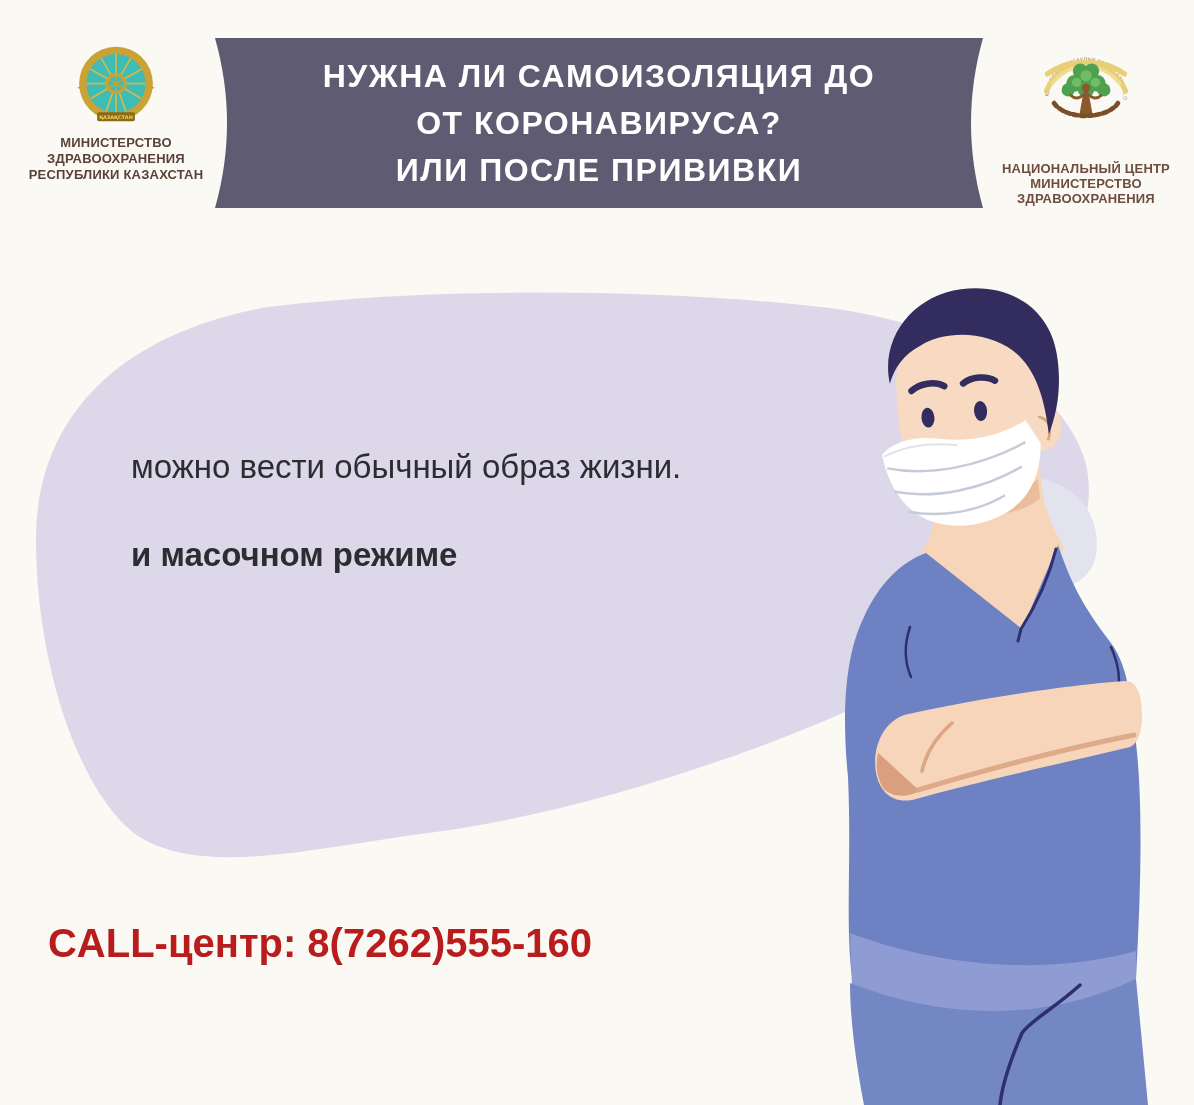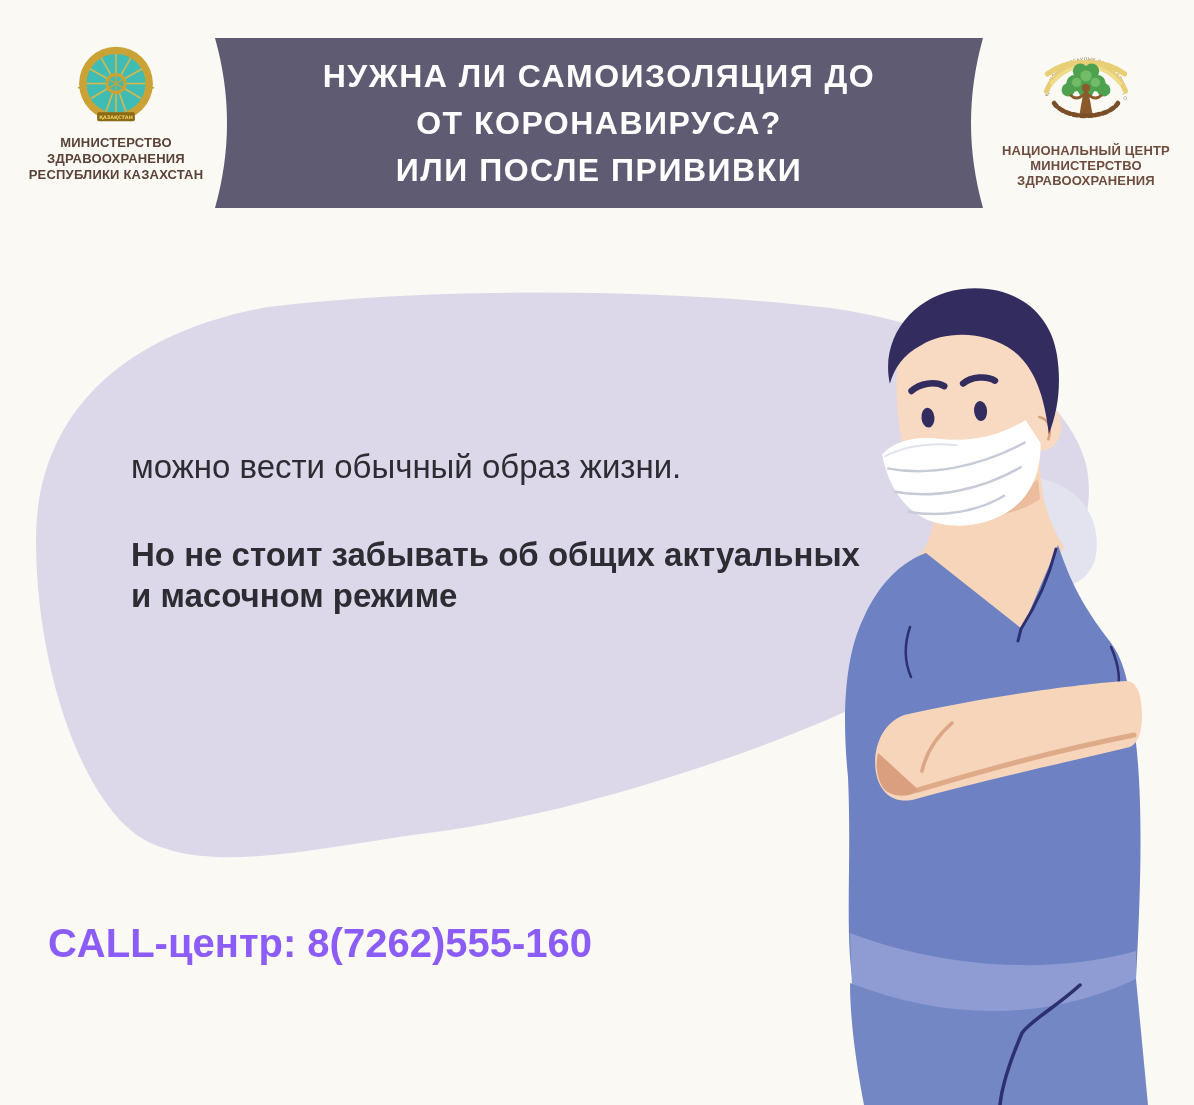--- a/index.html
+++ b/index.html
@@ -14,29 +14,29 @@
 
   
   .ministry{left:10px;top:44px;width:212px;text-align:center;z-index:3;}
   .ministry .emblem{width:82px;height:84px;}
   .ministry-text{margin-top:3px;font-size:13px;font-weight:bold;line-height:16px;color:#5b4238;letter-spacing:.2px;}
   .banner{left:213px;top:38px;width:772px;height:170px;z-index:2;}
   .banner svg{position:absolute;left:0;top:0;width:100%;height:100%;}
   .banner-text{position:absolute;left:0;top:0;right:0;bottom:0;display:flex;flex-direction:column;justify-content:center;align-items:center;color:#ffffff;font-weight:bold;font-size:32px;line-height:47px;letter-spacing:1.5px;text-align:center;white-space:nowrap;}
   .ncph{left:983px;top:40px;width:206px;text-align:center;z-index:3;}
   .ncph .emblem{width:94px;height:98px;}
-  .ncph-text{margin-top:1px;font-size:13px;font-weight:bold;line-height:15px;color:#6e4c3f;letter-spacing:.2px;}
+  .ncph-text{margin-top:19px;font-size:13px;font-weight:bold;line-height:15px;color:#6e4c3f;letter-spacing:.2px;}
 
   
   .answer{left:130px;top:368px;font-size:72px;font-weight:bold;color:#2a2930;letter-spacing:1px;z-index:4;}
   .subtitle{left:131px;top:448px;font-size:33px;font-weight:normal;color:#2d2c32;z-index:4;white-space:nowrap;}
   .note{left:131px;top:534px;font-size:33px;font-weight:bold;color:#2d2c32;line-height:41px;z-index:4;white-space:nowrap;}
 
   
-  .phones{left:40px;top:918px;width:560px;text-align:center;font-size:40px;font-weight:bold;color:#8b5cf6;line-height:50px;z-index:4;white-space:nowrap;}
+  .phones{left:40px;top:918px;width:560px;text-align:center;font-size:40px;font-weight:bold;color:#b91c1c;line-height:50px;z-index:4;white-space:nowrap;}
 </style>
 </head>
 <body>
 
 <div class="poster">
 
   <svg class="layer blob-svg" viewBox="0 0 1194 1105" aria-hidden="true">
     <path d="M 36 540
              C 36 415, 122 333, 268 307
              C 432 287, 652 289, 812 306
@@ -187,21 +187,20 @@
     </svg>
     <div class="ncph-text">
       <div>НАЦИОНАЛЬНЫЙ ЦЕНТР</div>
       <div>МИНИСТЕРСТВО</div>
       <div>ЗДРАВООХРАНЕНИЯ</div>
     </div>
   </div>
 
   <div class="layer subtitle">можно вести обычный образ жизни.</div>
   <div class="layer note">
-    <div>Но не стоит забывать об общих актуальных</div>
     <div>и масочном режиме</div>
   </div>
 
   <div class="layer phones">
     <div>CALL-центр: 8(7262)555-160</div>
   </div>
 
 </div>
 
 </body></html>

